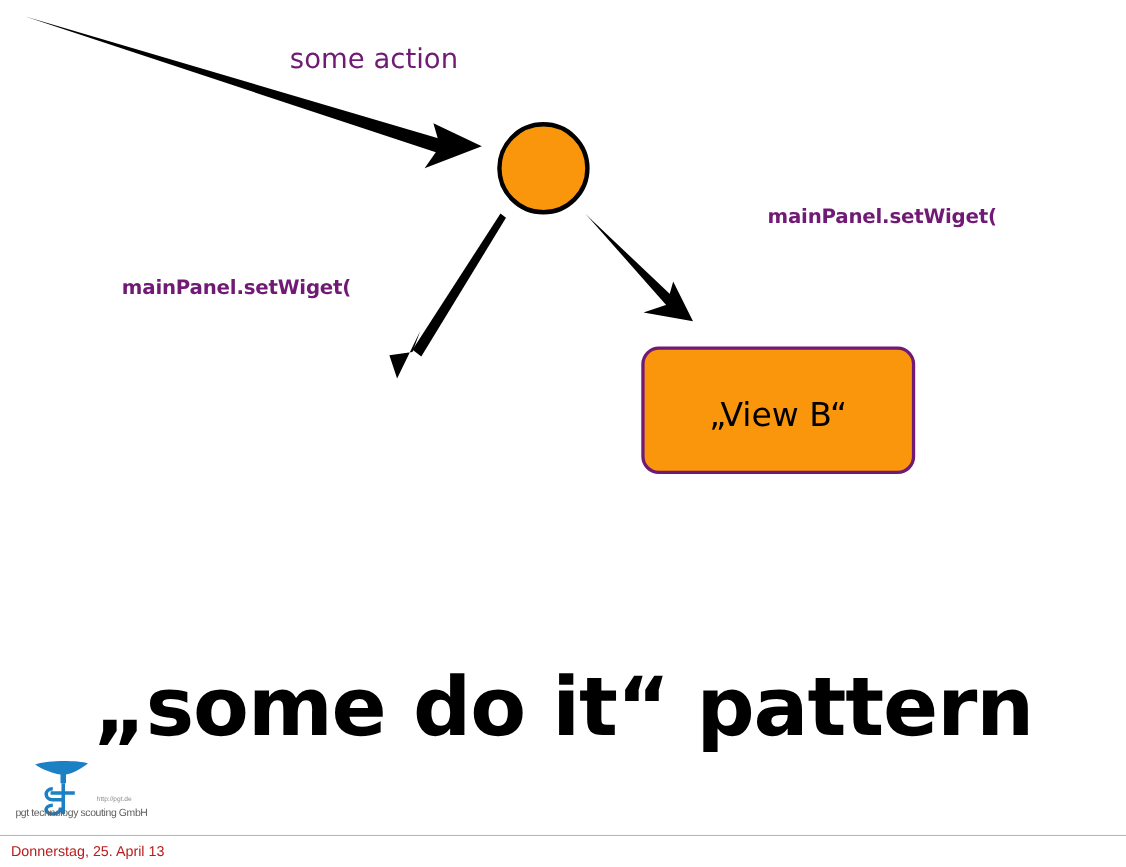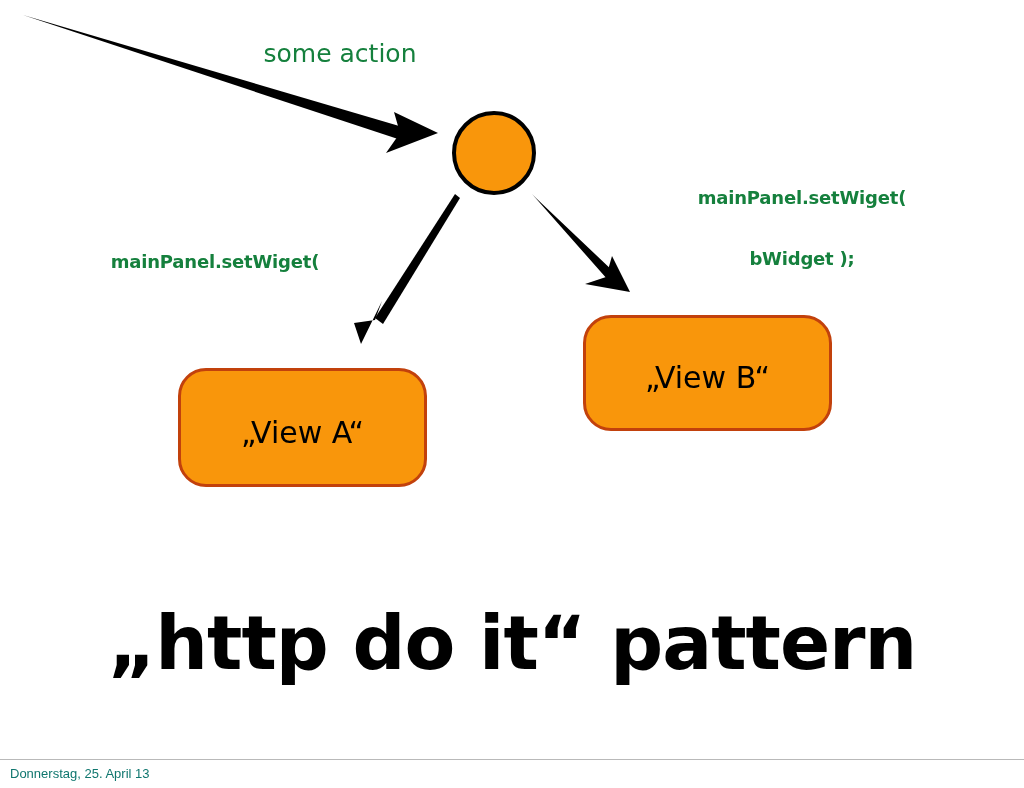--- a/index.html
+++ b/index.html
@@ -12,21 +12,21 @@
   }
   #slide{
     position:absolute;left:0;top:0;width:1024px;height:760px;
     background:#ffffff;overflow:hidden;
   }
   #diagram-svg{position:absolute;left:0;top:0;width:1024px;height:760px;}
 
   .node-label{
     position:absolute;
     font-family:"DejaVu Sans","Liberation Sans",sans-serif;
-    color:#15803d;
+    color:#701a75;
     text-align:center;
     line-height:1.12;
     white-space:pre;
   }
 
   
   .code-label{
     font-weight:700;
     font-size:18px;
     letter-spacing:-0.2px;
@@ -37,22 +37,22 @@
   
   #label-action{
     left:240px; top:40px; width:200px;
     font-size:25px; font-weight:400;
   }
 
   
   .view-box{
     position:absolute;
     background:#F9960B;
-    border:3px solid #c2410c;
-    border-radius:28px;
+    border:3px solid #701a75;
+    border-radius:16px;
     box-sizing:border-box;
   }
   #box-view-a{ left:178px; top:368px; width:249px; height:119px; }
   #box-view-b{ left:583px; top:315px; width:249px; height:116px; }
   .view-box-text{
     position:absolute;left:0;right:0;
     text-align:center;
     font-family:"DejaVu Sans","Liberation Sans",sans-serif;
     font-size:30px;font-weight:400;color:#000;
     white-space:pre;
@@ -92,21 +92,21 @@
     white-space:nowrap;
   }
 
   
   #slide-edge{
     position:absolute;left:0;top:759px;width:1024px;height:1px;
     background:#b9b9b9;
   }
   #footer-date{
     position:absolute;left:10px;top:766px;
-    font-size:13px;color:#0f766e;
+    font-size:13px;color:#b91c1c;
     font-family:"Liberation Sans",sans-serif;
     white-space:nowrap;
   }
 </style>
 </head>
 <body>
 
 <div id="slide">
 
   <svg id="diagram-svg" viewBox="0 0 1024 760">
@@ -130,30 +130,41 @@
   </svg>
 
   <div class="node-label" id="label-action">some action</div>
 
   <div class="node-label code-label" id="label-a">
     <div>mainPanel.setWiget(</div>
   </div>
 
   <div class="node-label code-label" id="label-b">
     <div>mainPanel.setWiget(</div>
-    <div>bWidget );</div>
   </div>
 
-  <div class="view-box" id="box-view-a">
-    <div class="view-box-text">„View A“</div>
-  </div>
 
   <div class="view-box" id="box-view-b">
     <div class="view-box-text">„View B“</div>
   </div>
 
-  <div id="pattern-title"><span class="bold">„http do it“</span><span class="reg"> pattern</span></div>
+  <div id="pattern-title"><span class="bold">„some do it“</span><span class="reg"> pattern</span></div>
 
+  <div id="logo">
+    <svg id="logo-mark" viewBox="0 0 60 52">
+
+      <path d="M6 5 C16 1, 44 1, 54 4 C46 10, 40 13, 34 14 L34 22 L29 22 L29 14 C22 13, 13 10, 6 5 Z" fill="#1C80C4"></path>
+
+      <g fill="none" stroke="#1C80C4" stroke-width="3.2">
+        <path d="M31.5 22 L31.5 50"></path>
+        <path d="M22 27 C14 27, 14 37, 22 37 L31.5 37"></path>
+        <path d="M22 42 C14 42, 14 50, 22 50 C27 50, 29 47, 29 44"></path>
+        <path d="M20 31 L42 31"></path>
+      </g>
+    </svg>
+    <div id="logo-url">http://pgt.de</div>
+    <div id="logo-company">pgt technology scouting GmbH</div>
+  </div>
 
 </div>
 
 <div id="slide-edge"></div>
 <div id="footer-date">Donnerstag, 25. April 13</div>
 
 </body></html>

